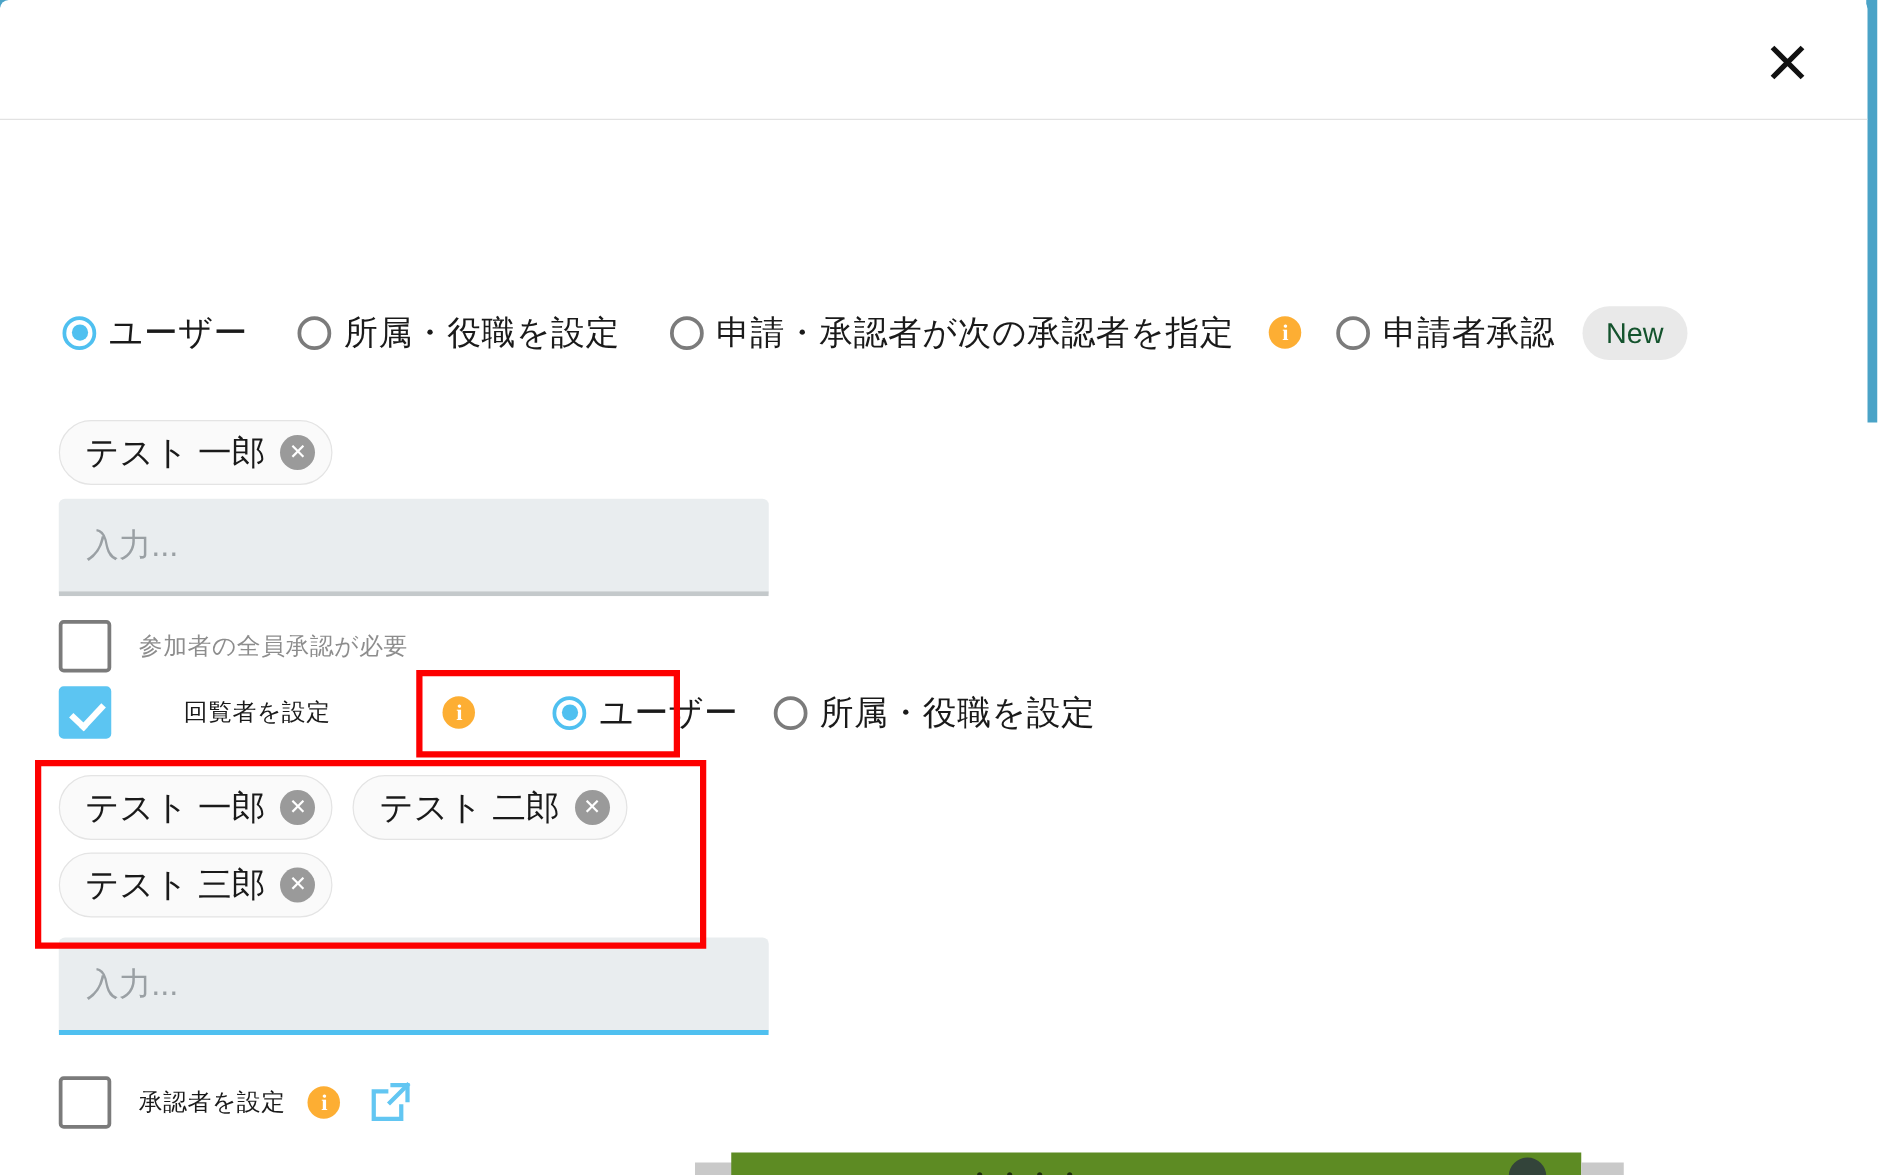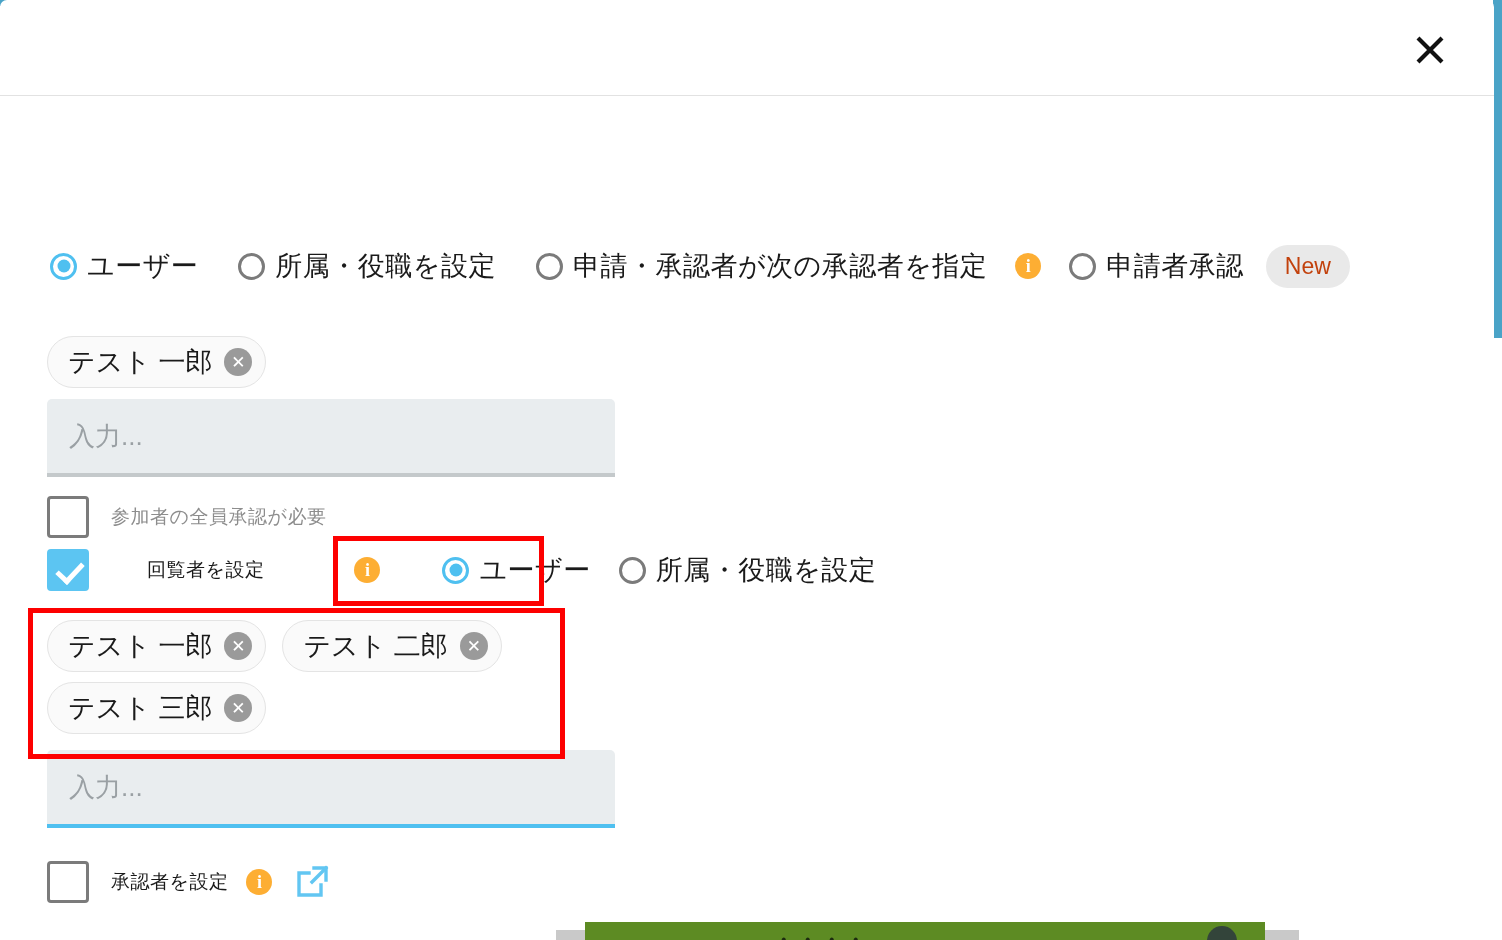--- a/index.html
+++ b/index.html
@@ -191,21 +191,21 @@
     align-items: center;
     justify-content: center;
     flex: 0 0 auto;
     cursor: pointer;
     line-height: 1;
   }
 
   .new-badge {
     margin-left: 22px;
     background: #e9e9e9;
-    color: #c2410c;
+    color: #14532d;
     font-size: 23px;
     border-radius: 22px;
     padding: 8px 19px;
     flex: 0 0 auto;
   }
 
   
   .chip-area {
     position: absolute;
     display: flex;

